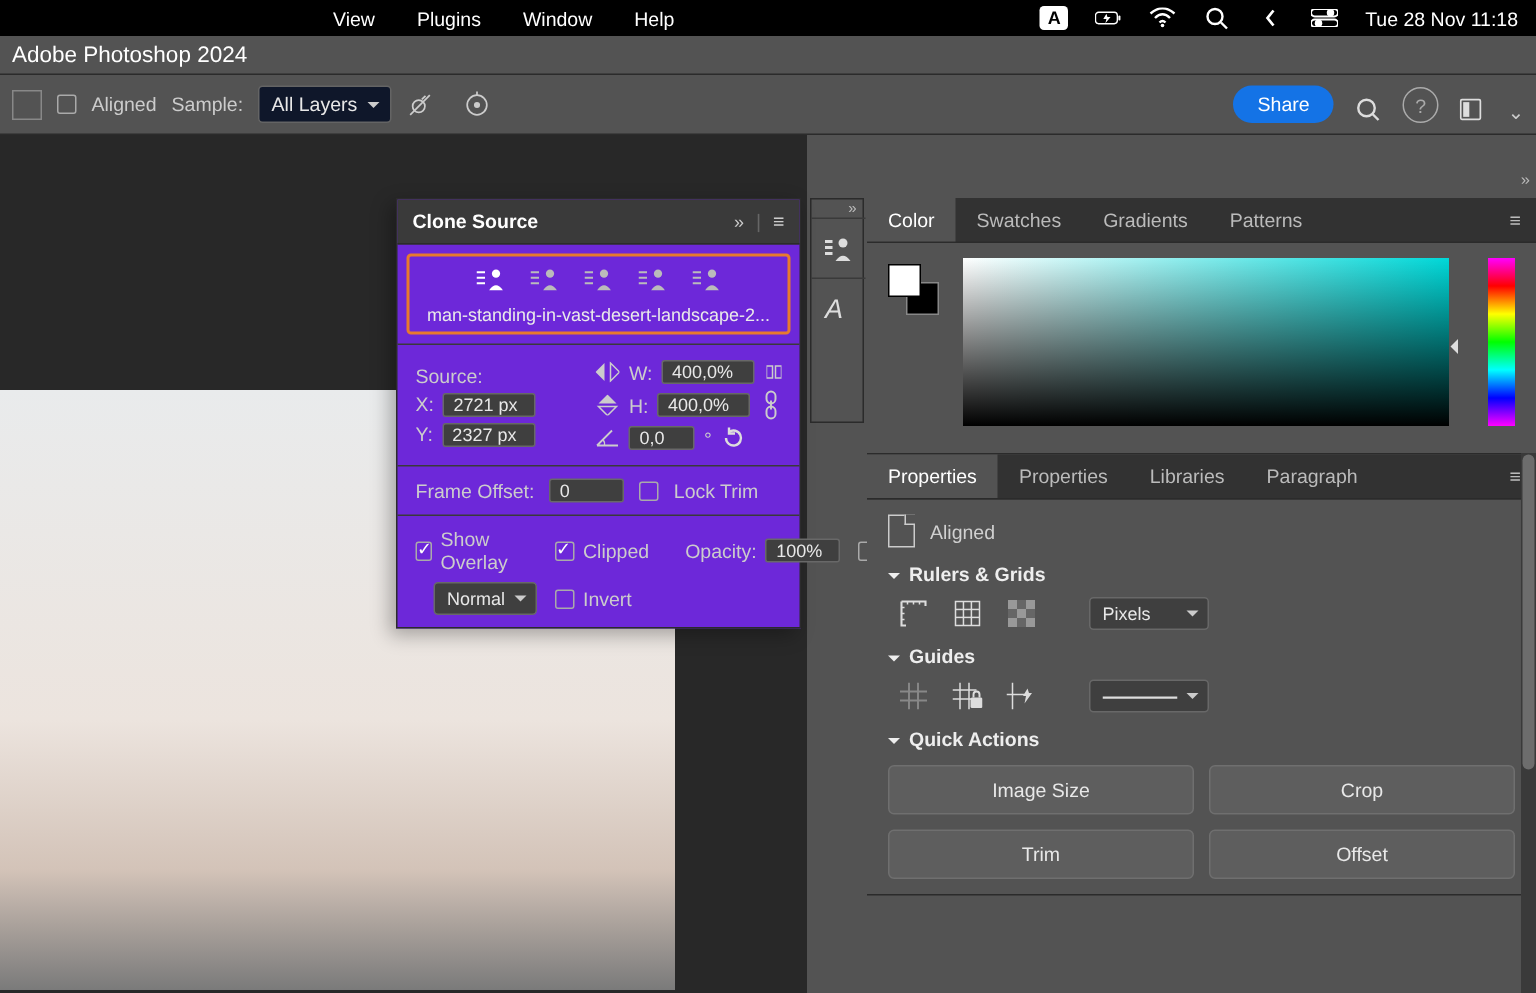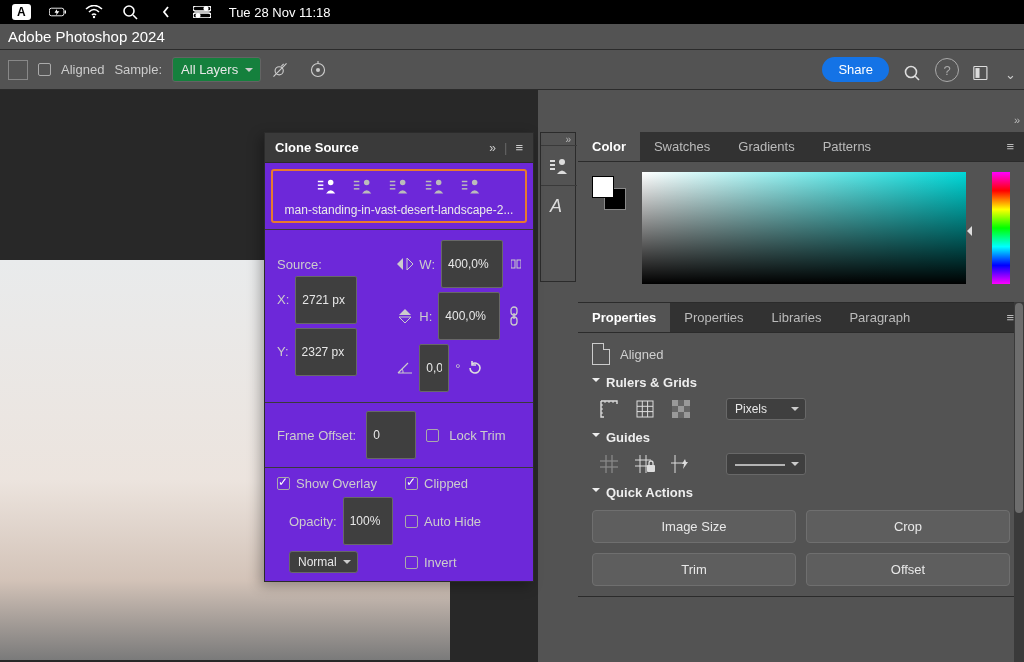--- a/index.html
+++ b/index.html
@@ -16,94 +16,100 @@
 
 .app-title { height: 26px; background: #535353; color: #fff; font-size: 15px; display: flex; align-items: center; padding-left: 8px; border-bottom: 1px solid #2b2b2b; }
 
 
 .options-bar { height: 40px; background: #535353; border-bottom: 1px solid #2b2b2b; display: flex; align-items: center; padding: 0 8px; gap: 10px; position: relative; }
 .opt-left { display:flex; align-items:center; gap:10px; }
 .opt-right { position:absolute; right:8px; display:flex; align-items:flex-end; gap:14px; }
 .tool-preset { width:20px; height:20px; border:1px solid #888; }
 .checkbox { width:13px; height:13px; border:1px solid #aaa; border-radius:2px; display:inline-block; position:relative; }
 .checkbox.checked::after { content:"✓"; position:absolute; top:-3px; left:0; font-size:12px; color:#fff; }
-.select { background:#15803d; border:1px solid #646464; border-radius:3px; padding:4px 22px 4px 8px; color:#e8e8e8; font-size:13px; position:relative; }
+.select { background:#0f172a; border:1px solid #646464; border-radius:3px; padding:4px 22px 4px 8px; color:#e8e8e8; font-size:13px; position:relative; }
 .select::after { content:""; position:absolute; right:7px; top:50%; margin-top:-2px; border:4px solid transparent; border-top-color:#ccc; }
 .share-btn { background:#1473e6; color:#fff; border-radius:14px; padding:5px 16px; font-size:13px; }
 .circ-icon { width:24px; height:24px; border:1.5px solid #aaa; border-radius:50%; display:flex; align-items:center; justify-content:center; color:#aaa; font-size:13px; }
 
 
 .workspace { position:relative; height: 572px; }
 .canvas-area { position:absolute; left:0; top:0; width:538px; height:572px; background:#282828; }
 .doc-img { position:absolute; left:0; top:170px; width:450px; height:400px; background:linear-gradient(to bottom,#e9ebec 0%,#ece4de 55%,#d3c3b8 80%,#7a7a7a 100%); }
 
 
 .panel { position:absolute; left:264px; top:42px; width:270px; background:#6d28d9; border:1px solid #2b2b2b; box-shadow: -4px 4px 12px rgba(0,0,0,.3); }
 .panel-tab { display:flex; align-items:center; justify-content:space-between; height:30px; padding:0 10px; background:#3a3a3a; border-bottom:1px solid #2b2b2b; }
 .panel-tab-title { color:#fff; font-weight:600; font-size:13px; }
 .panel-tab-right { display:flex; gap:8px; align-items:center; }
 .highlight-box { border:2px solid #e87a2e; margin:6px; border-radius:3px; padding:6px 4px 4px; }
 .stamp-row { display:flex; gap:14px; justify-content:center; padding-bottom:6px; }
 .stamp-ic { width:22px; height:20px; display:flex; align-items:center; justify-content:center; }
 .src-file { text-align:center; color:#eaeaea; font-size:12px; overflow:hidden; text-overflow:ellipsis; white-space:nowrap; }
 .panel-section { padding:10px 12px; border-top:1px solid #3a3a3a; display:grid; grid-template-columns: 1fr 1fr; gap:5px 8px; align-items:center; font-size:13px; }
-.inp { background:#3f3f3f; border:1px solid #686868; border-radius:2px; padding:16px 6px; color:#e8e8e8; width:62px; font-size:12px; }
+.inp { background:#3f3f3f; border:1px solid #686868; border-radius:2px; padding:0 6px; color:#e8e8e8; width:62px; font-size:12px; }
 .lbl { color:#ccc; }
 .row { display:flex; align-items:center; gap:6px; }
 .panel-sec2 { padding:8px 12px; border-top:1px solid #3a3a3a; display:flex; align-items:center; gap:10px; }
-.panel-sec3 { padding:8px 12px; border-top:1px solid #3a3a3a; display:grid; grid-template-columns:1fr 1fr; gap:6px 12px; font-size:13px; }
+.panel-sec3 { padding:8px 12px; border-top:1px solid #3a3a3a; display:grid; grid-template-columns:1fr 1fr 1fr 1fr; gap:6px 12px; font-size:13px; }
 .small-select { background:#3f3f3f; border:1px solid #686868; border-radius:3px; padding:3px 20px 3px 8px; color:#e8e8e8; font-size:12px; position:relative; display:inline-block; }
 .small-select::after { content:""; position:absolute; right:6px; top:50%; margin-top:-2px; border:4px solid transparent; border-top-color:#ccc; }
 
 
 .dock { position:absolute; left:540px; top:42px; width:36px; height:150px; background:#535353; border:1px solid #2b2b2b; }
 .dock-handle { height:12px; display:flex; justify-content:flex-end; padding-right:4px; align-items:center; color:#bbb; font-size:10px; }
 .dock-ic { width:36px; height:40px; display:flex; align-items:center; justify-content:center; border-top:1px solid #3a3a3a; }
 
 
 .right-col { position:absolute; left:578px; top:42px; width:446px; height:530px; background:#535353; }
 .collapse-tab-r { position:absolute; right:4px; top:-18px; color:#bbb; font-size:11px; }
 
 .panelgroup { border-bottom:1px solid #2b2b2b; }
 .tabs { display:flex; align-items:center; height:30px; background:#323232; border-bottom:1px solid #2b2b2b; }
 .tab { padding:0 14px; height:100%; display:flex; align-items:center; color:#bbb; font-size:13px; cursor:default; }
-.tab.active { background:#535353; color:#fff; font-weight:700; }
+.tab.active { background:#535353; color:#fff; font-weight:400; }
 .tabs .menu { margin-left:auto; padding-right:10px; color:#bbb; }
 
 .color-body { height:140px; position:relative; padding:10px 14px; display:flex; gap:16px; }
 .swatch-pair { position:relative; width:34px; height:34px; margin-top:4px; }
 .swatch-fg { position:absolute; width:22px; height:22px; background:#fff; border:1px solid #000; top:0; left:0; }
 .swatch-bg { position:absolute; width:22px; height:22px; background:#000; border:1px solid #888; bottom:0; right:0; }
 .spectrum { flex:1; height:112px; position:relative; background:
   linear-gradient(to bottom, rgba(0,0,0,0) 0%, rgba(0,0,0,1) 100%),
   linear-gradient(to right, #fff 0%, #00d8d8 100%); }
 .spectrum::after { content:""; position:absolute; right:-6px; top:48%; width:0; height:0; border:5px solid transparent; border-right-color:#ddd; }
 .hue-strip { width:18px; height:112px; margin-left:10px; background:linear-gradient(to bottom,#ff00ff,#ff0000,#ffff00,#00ff00,#00ffff,#0000ff,#ff00ff); }
 
 
 .props-body { padding:10px 14px; font-size:13px; }
 .doc-row { display:flex; align-items:center; gap:10px; margin-bottom:10px; }
 .doc-ic { width:18px; height:22px; border:1.5px solid #ccc; position:relative; }
 .doc-ic::after { content:""; position:absolute; top:-1px; right:-1px; width:6px; height:6px; border-left:1.5px solid #ccc; border-bottom:1.5px solid #ccc; background:#535353; }
-.disclosure { display:flex; align-items:flex-start; gap:6px; color:#eee; font-weight:600; margin:10px 0 8px; }
+.disclosure { display:flex; align-items:flex-end; gap:6px; color:#eee; font-weight:600; margin:10px 0 8px; }
 .disclosure::before { content:""; border:4px solid transparent; border-top-color:#eee; margin-top:3px; }
 .icon-row { display:flex; gap:14px; align-items:center; margin-left:6px; margin-bottom:6px; }
 .sq-ic { width:22px; height:22px; display:flex; align-items:center; justify-content:center; color:#ddd; }
 .qa-grid { display:grid; grid-template-columns:1fr 1fr; gap:10px; margin-top:10px; }
 .qa-btn { background:#5e5e5e; border:1px solid #6f6f6f; border-radius:4px; padding:8px 0; text-align:center; color:#e8e8e8; }
 
 .scrollbar { position:absolute; right:0; top:170px; width:10px; height:360px; background:#3a3a3a; }
 .scrollbar .thumb { width:8px; margin:1px; height:210px; background:#6d6d6d; border-radius:4px; }
 
 svg { display:block; }
 </style>
 </head>
 <body>
 
 <div class="menubar">
+  <div class="menubar-left">
+    <span>View</span>
+    <span>Plugins</span>
+    <span>Window</span>
+    <span>Help</span>
+  </div>
   <div class="menubar-right">
     <span class="badge-a">A</span>
     <span class="mb-icon">
       <svg width="26" height="14" viewBox="0 0 26 14">
           <rect x="0.5" y="1.5" width="21" height="11" rx="3" fill="none" stroke="#fff" stroke-width="1.3"></rect>
           <rect x="22.5" y="4.5" width="2" height="5" rx="1" fill="#fff"></rect>
           <path d="M11 3 L8 8 h3 l-1 4 5-6 h-3 z" fill="#fff"></path>
         </svg>
     </span>
     <span class="mb-icon">
@@ -312,21 +318,21 @@
               </svg>
             </span>
         </div>
         <div class="row" style="margin-top:4px;">
           <span>
               <svg width="16" height="12" viewBox="0 0 16 12">
                 <path d="M1 11 h14 M1 11 l10 -10" stroke="#ccc" stroke-width="1.2" fill="none"></path>
                 <path d="M6 11 a5 5 0 0 0 -1 -4" stroke="#ccc" fill="none"></path>
               </svg>
             </span>
-          <input class="inp" style="width: 30px;" value="0,0">
+          <input class="inp" style="width: 44px;" value="0,0">
           <span class="lbl">°</span>
           <span>
               <svg width="16" height="16" viewBox="0 0 16 16">
                 <path d="M3 8 a5 5 0 1 0 2 -4" stroke="#ddd" stroke-width="1.6" fill="none"></path>
                 <path d="M5 1 l0 4 4 0" stroke="#ddd" stroke-width="1.6" fill="none"></path>
               </svg>
             </span>
         </div>
       </div>
     </div>

